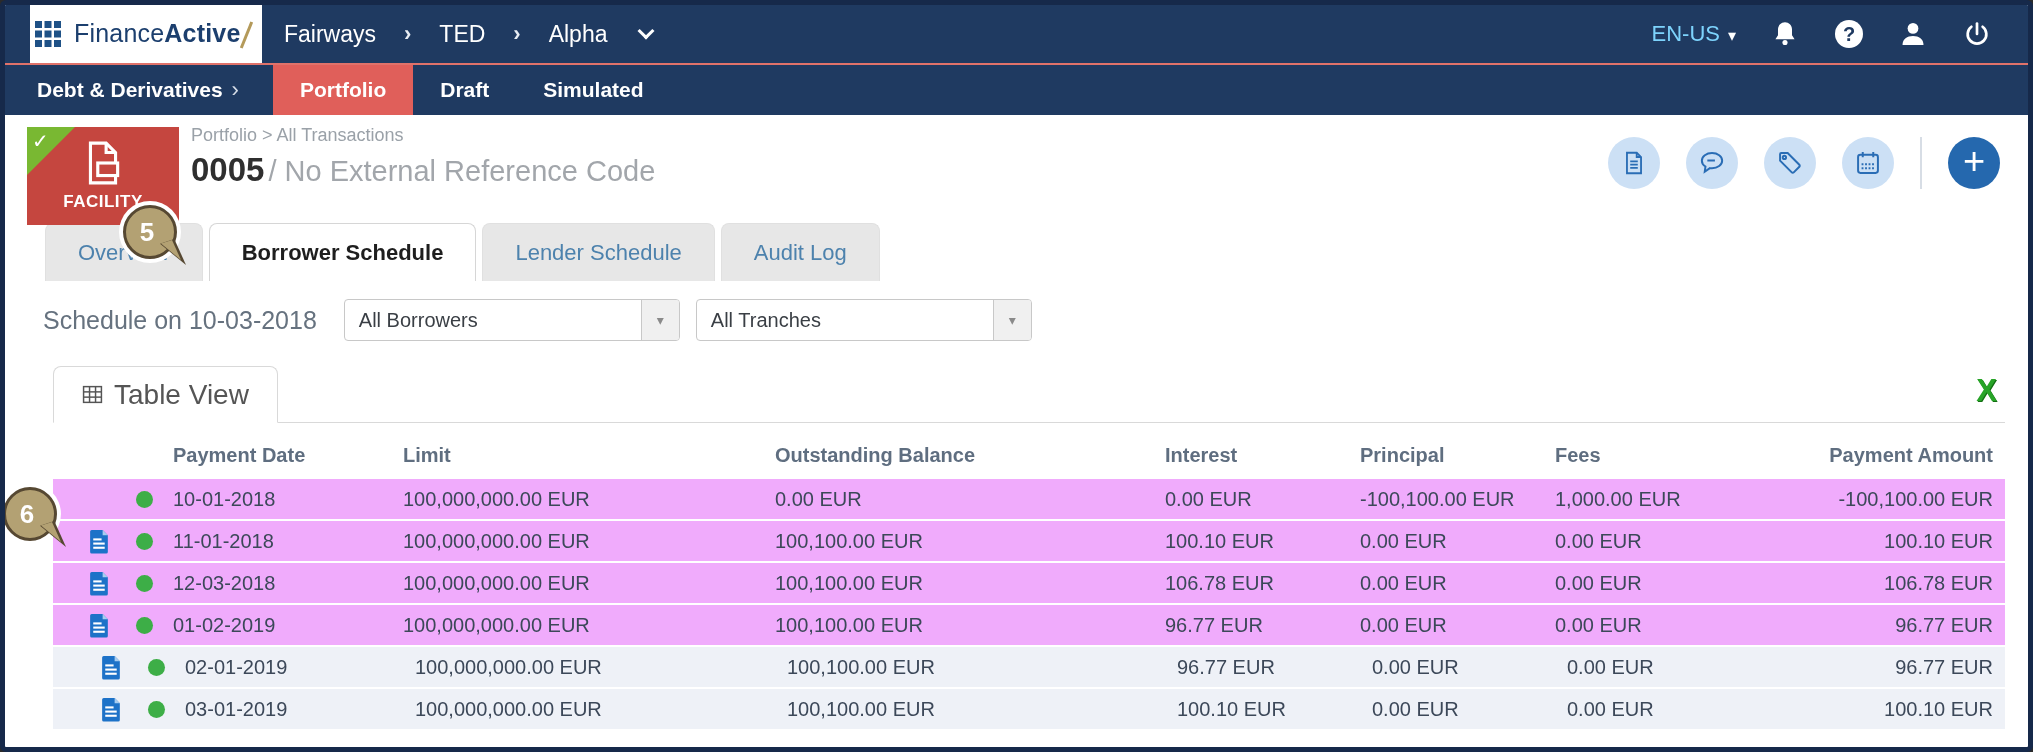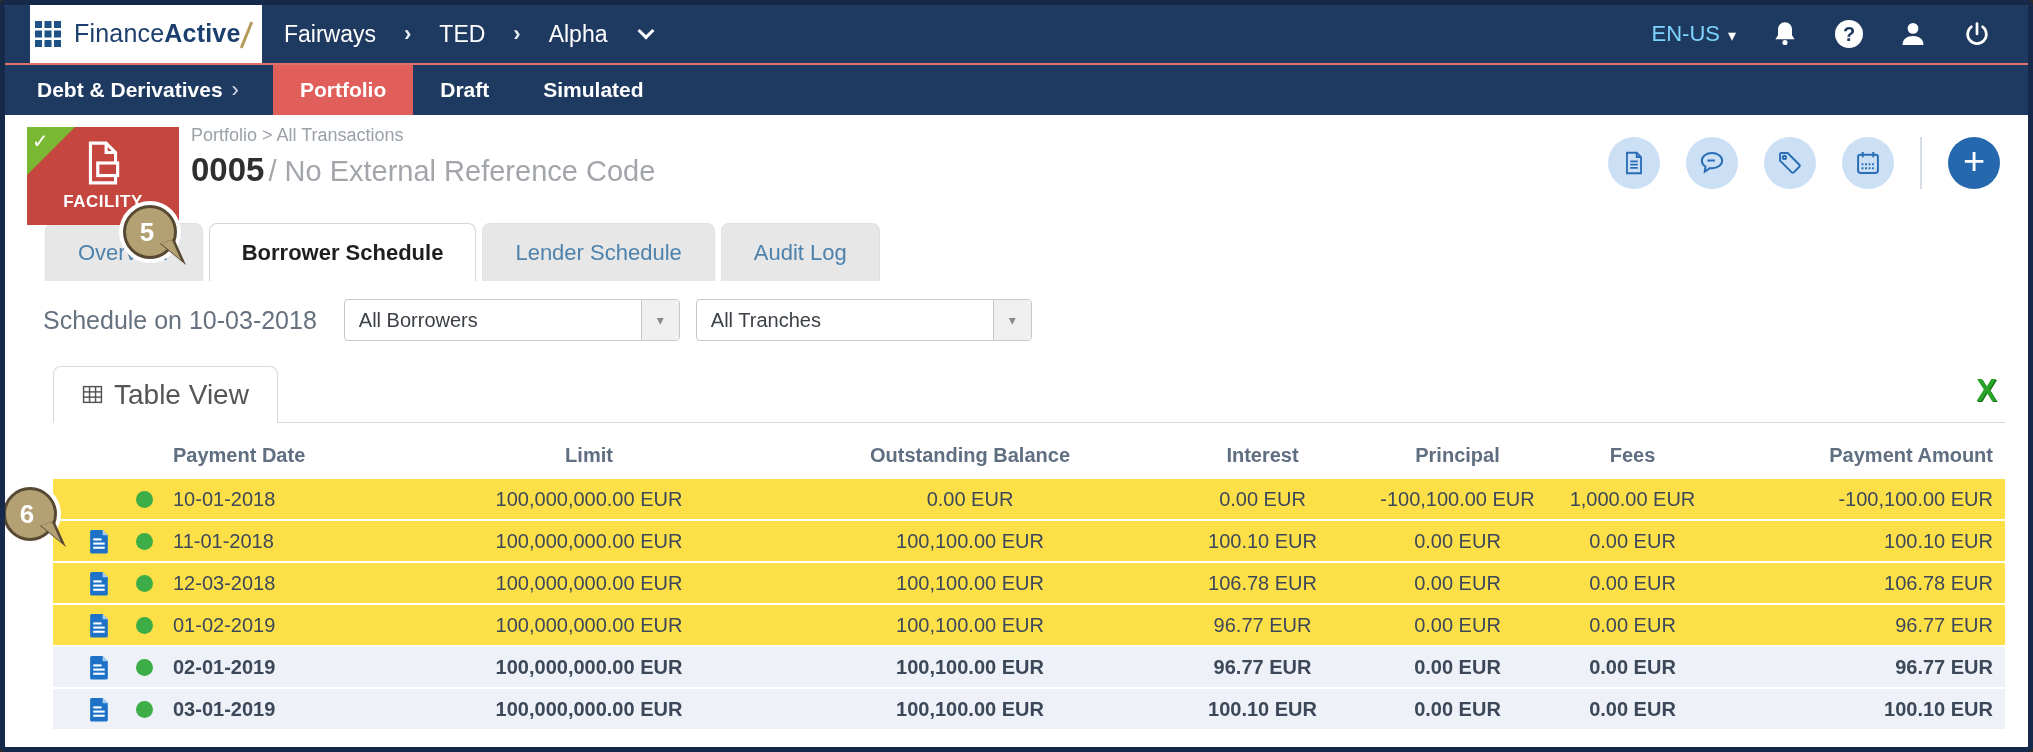--- a/index.html
+++ b/index.html
@@ -67,29 +67,29 @@
   
   .view-bar { position: relative; margin: 24px 23px 0 48px; height: 58px; border-bottom: 1px solid #d9d9d9; }
   .view-tab { position: absolute; left: 0; bottom: -1px; height: 57px; background: #fff; border: 1px solid #d9d9d9; border-bottom: 1px solid #fff; border-radius: 8px 8px 0 0; display: flex; align-items: center; gap: 11px; padding: 16px 28px; color: #555; font-size: 28px; }
   .excel { position: absolute; right: 8px; bottom: 16px; font-size: 31px; font-weight: 900; color: #28a428; text-shadow: 1px 1px 0 #136f13; line-height: 1; }
 
   
   .table { margin: 8px 23px 0 48px; }
   .grid-row { display: grid; grid-template-columns: 120px 230px 372px 390px 195px 195px 155px 1fr; align-items: center; }
   .thead { height: 48px; color: #5f6e80; font-weight: 700; font-size: 20px; }
   .trow { height: 40px; margin-bottom: 2px; color: #3c4859; font-size: 20px; }
-  .trow.blue { background: #fde047; }
+  .trow.blue { background: #f0abfc; }
   .trow.pale { background: #eef1f7; }
-  .trow.bold { font-weight: 700; }
+  .trow.bold { font-weight: 400; padding-left: 12px; }
   .c-icons { display: flex; align-items: center; padding-left: 36px; gap: 26px; height: 100%; }
   .doc { width: 21px; height: 25px; display: flex; }
   .doc.ghost { visibility: hidden; }
   .dot { width: 17px; height: 17px; border-radius: 50%; background: #3dae47; }
   .c-date { text-align: left; }
-  .c-num { text-align: center; }
+  .c-num { text-align: left; }
   .c-pay { text-align: right; padding-right: 12px; }
 
   
   .callout { position: absolute; width: 54px; height: 54px; background: #b3a173; border: 3px solid #564832; border-radius: 50%; box-shadow: 0 0 0 4px #fff; color: #fff; font-weight: 700; font-size: 26px; display: flex; align-items: center; justify-content: center; z-index: 60; }
   .callout::before { content: ""; position: absolute; right: -12px; bottom: -9px; width: 26px; height: 26px; background: #564832; clip-path: polygon(0 18%, 100% 100%, 55% 0); }
   .callout::after { content: ""; position: absolute; right: -7px; bottom: -4px; width: 20px; height: 20px; background: #b3a173; clip-path: polygon(0 18%, 100% 100%, 55% 0); }
   .callout .num { position: relative; z-index: 2; margin-right: 6px; }
   .callout.five { left: 118px; top: 200px; }
   .callout.six { left: -2px; top: 482px; }
 </style>

